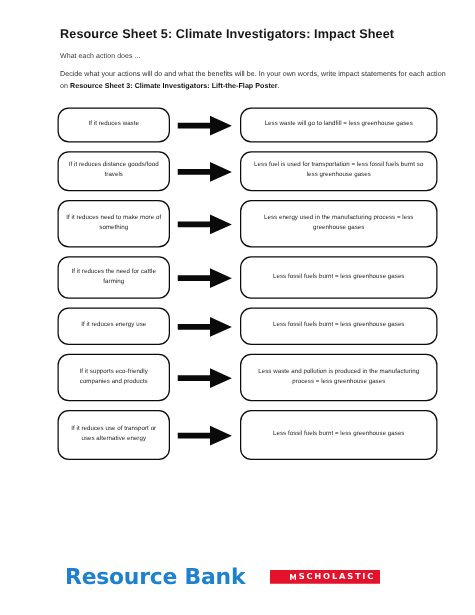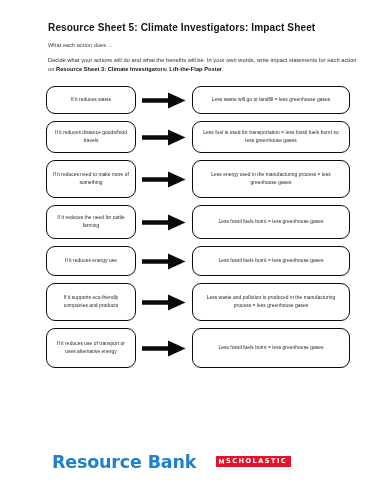--- a/index.html
+++ b/index.html
@@ -136,21 +136,21 @@
     font-size: 17.5px;
     font-weight: bold;
     letter-spacing: -0.01em;
     font-family: "DejaVu Sans", sans-serif;
   }
   .scholastic {
     position: absolute;
     left: 216px;
     top: 8px;
     height: 11px;
-    padding: 0 4px 0 3px;
+    padding: 0 4px 0 16px;
     display: flex;
     align-items: center;
     gap: 2px;
     border-radius: 0.5px;
   }
   .schol-mark {
     width: 5px;
     height: 5px;
     background: #ffffff;
     clip-path: polygon(0 100%, 0 0, 25% 0, 50% 55%, 75% 0, 100% 0, 100% 100%, 75% 100%, 75% 45%, 50% 92%, 25% 45%, 25% 100%);

